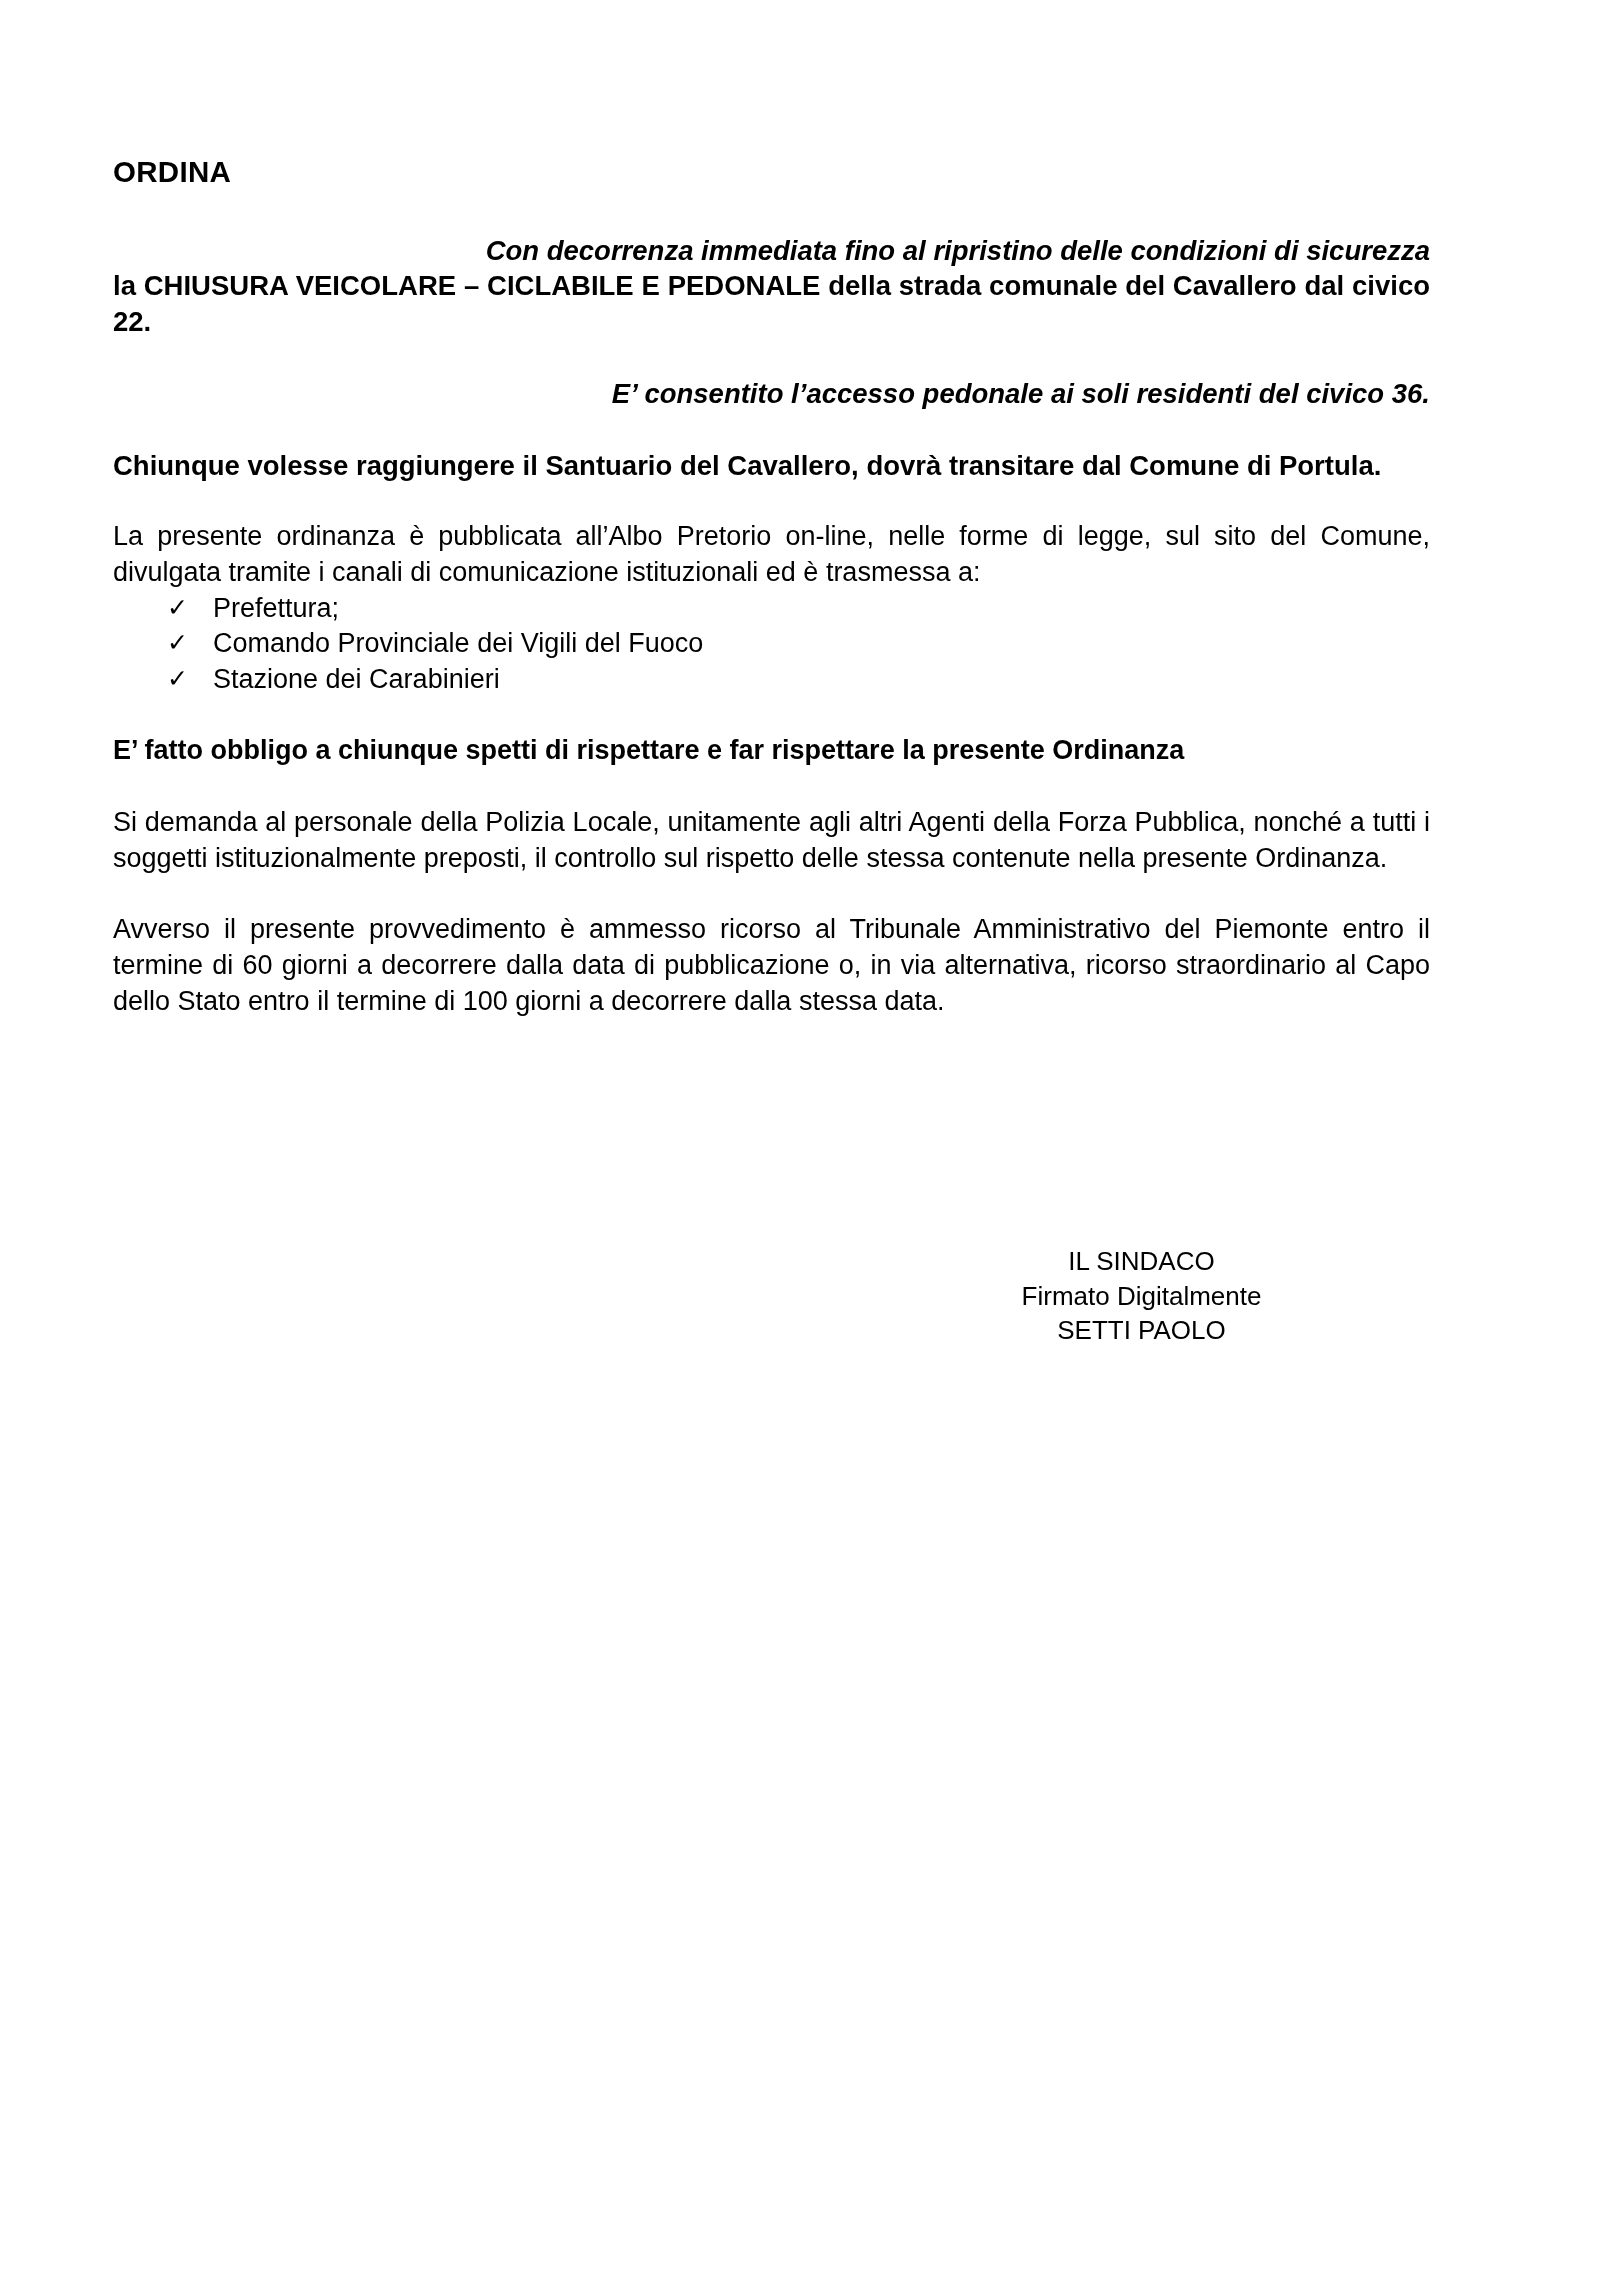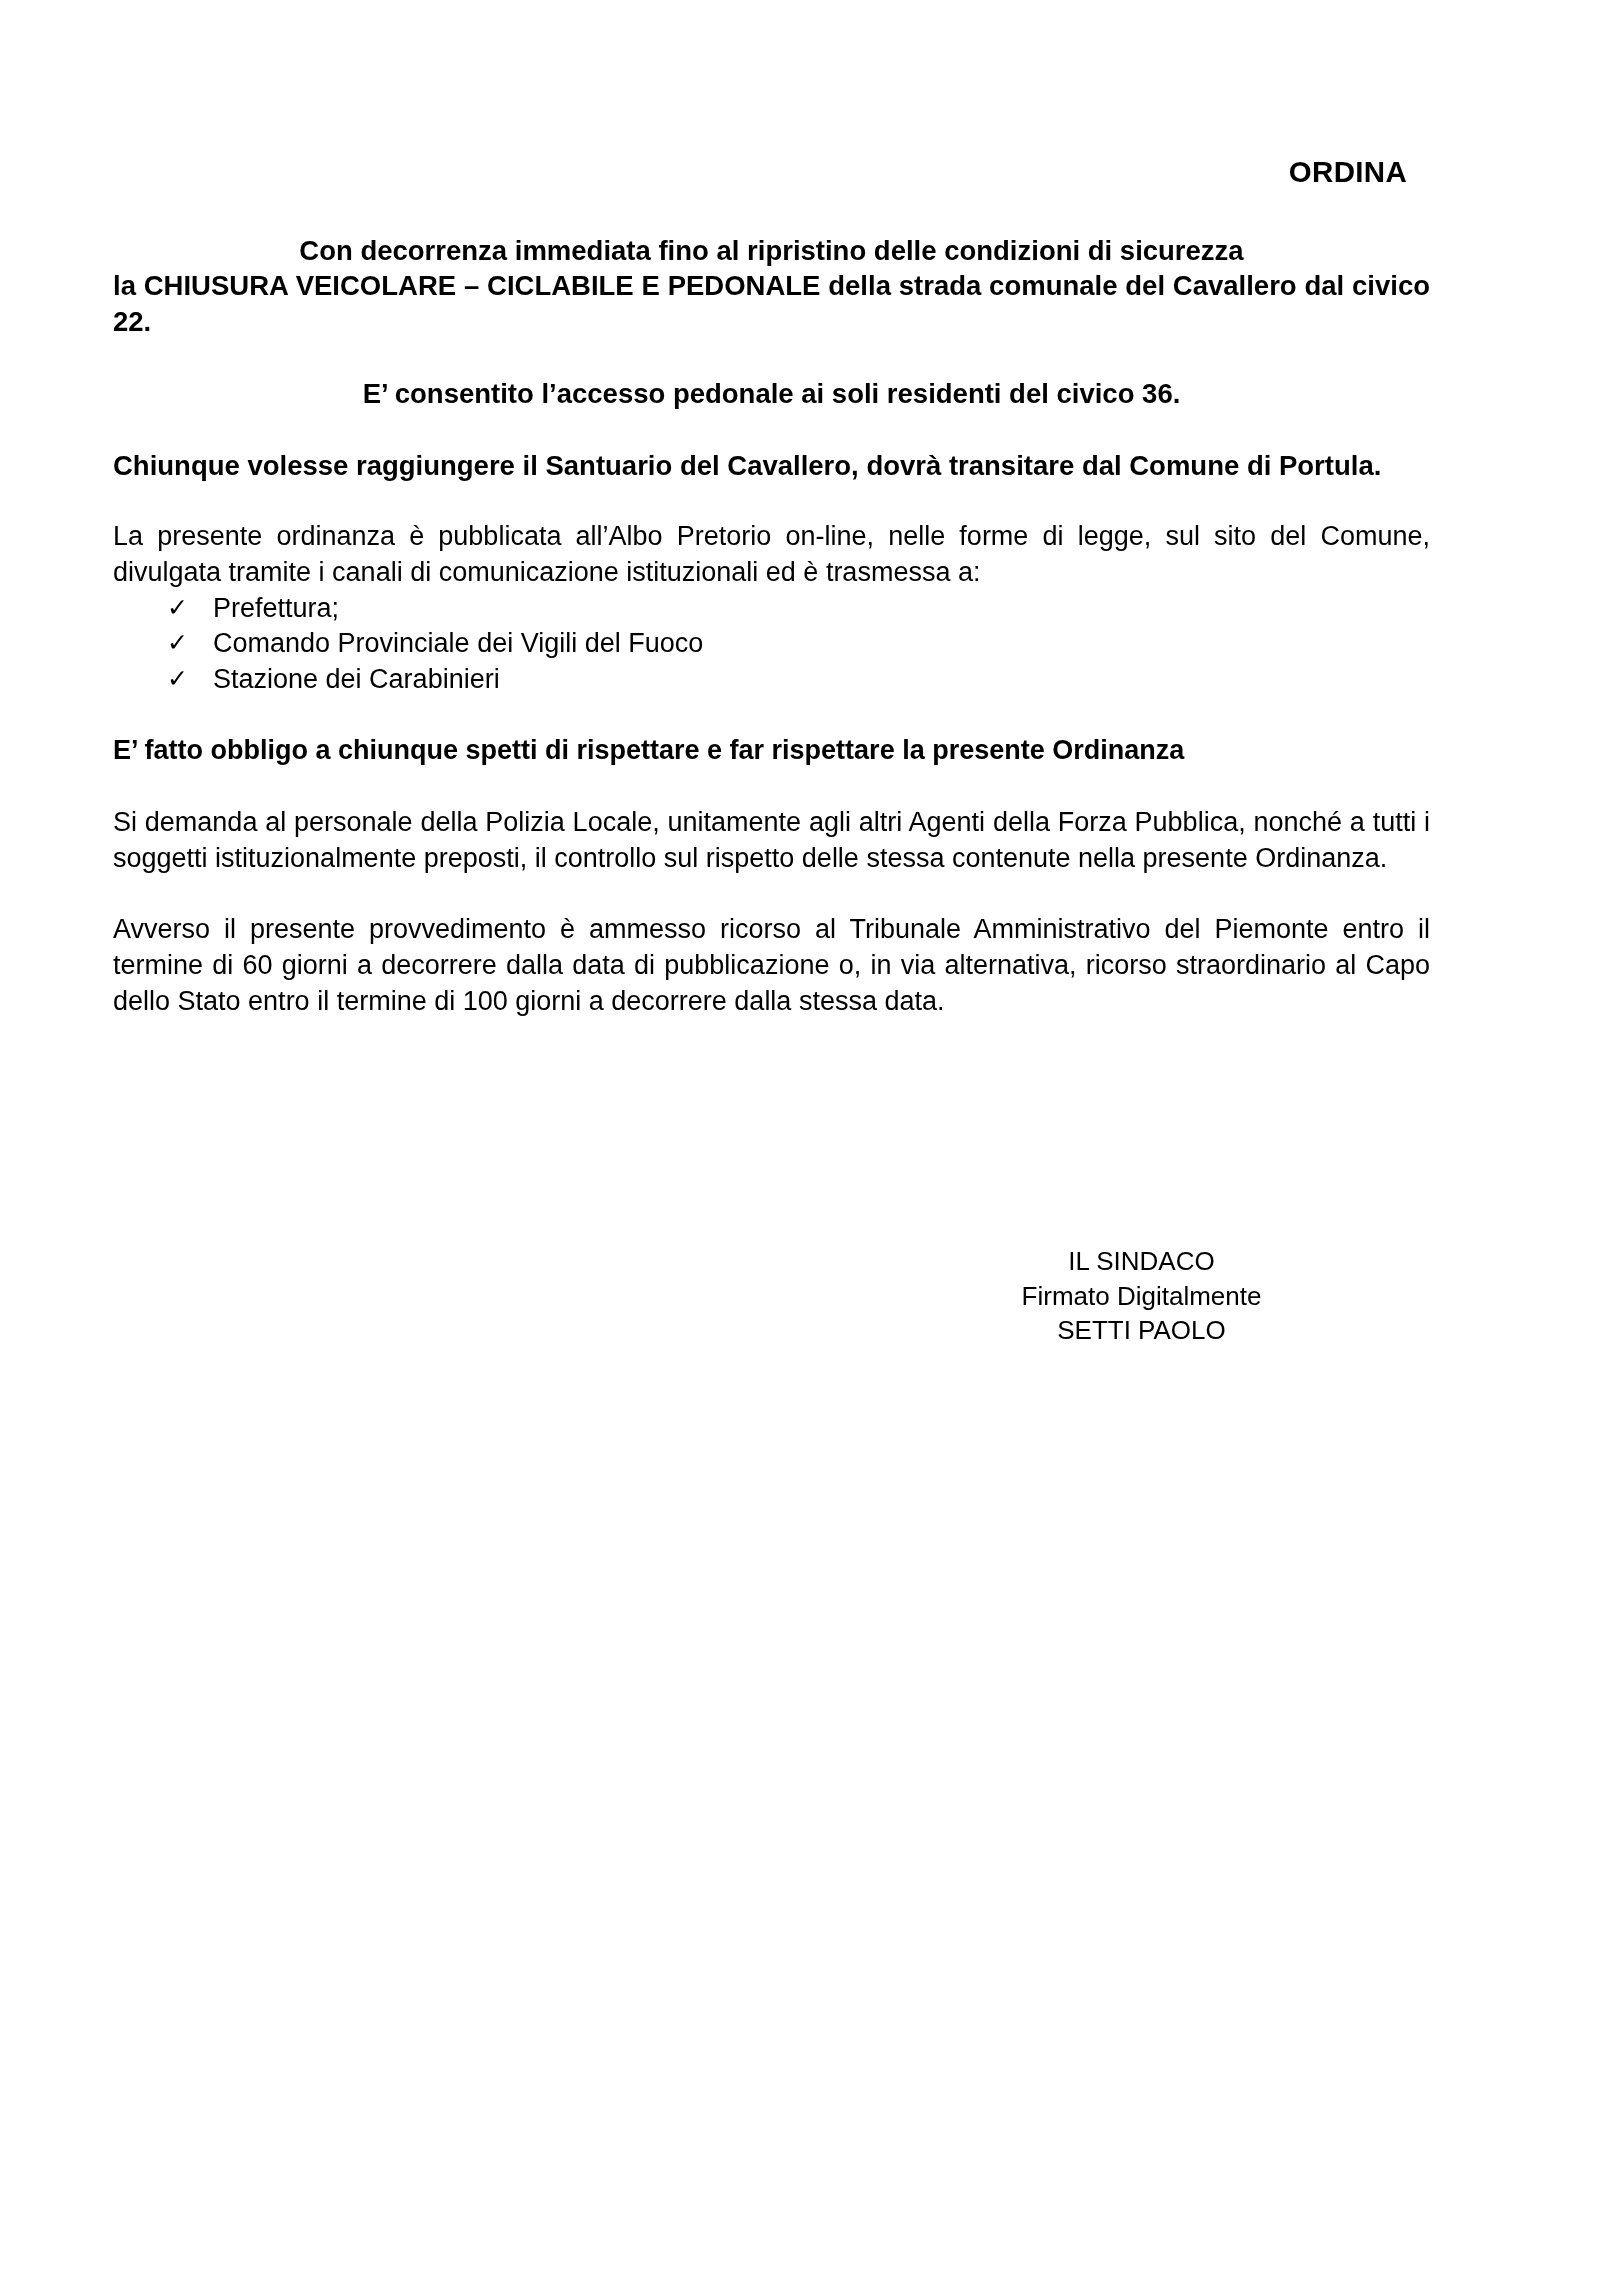--- a/index.html
+++ b/index.html
@@ -16,21 +16,21 @@
     background: #ffffff;
     box-sizing: border-box;
     padding: 157px 193px 0 113px;
     font-family: "Liberation Sans", sans-serif;
     color: #000000;
     overflow: hidden;
   }
 
   
   .doc-title {
-    text-align: right;
+    text-align: left;
     font-weight: bold;
     font-size: 29.5px;
     line-height: 1.0;
     letter-spacing: 0.3px;
     margin: 0 0 0 0;
     
     padding-right: 23px;
   }
   .spacer-md { height: 36px; }
   .spacer-xl { height: 46px; }
@@ -38,21 +38,22 @@
   
   .para-bold {
     font-weight: bold;
     font-size: 27.5px;
     line-height: 1.30;
     text-align: justify;
     text-justify: inter-word;
     margin: 0;
   }
   .para-bold.no-justify {
-    text-align: center;
+    text-align: right;
+    font-style: italic;
   }
 
   
   .para {
     font-weight: normal;
     font-size: 27px;
     line-height: 1.32;
     text-align: justify;
     text-justify: inter-word;
     margin: 0;

